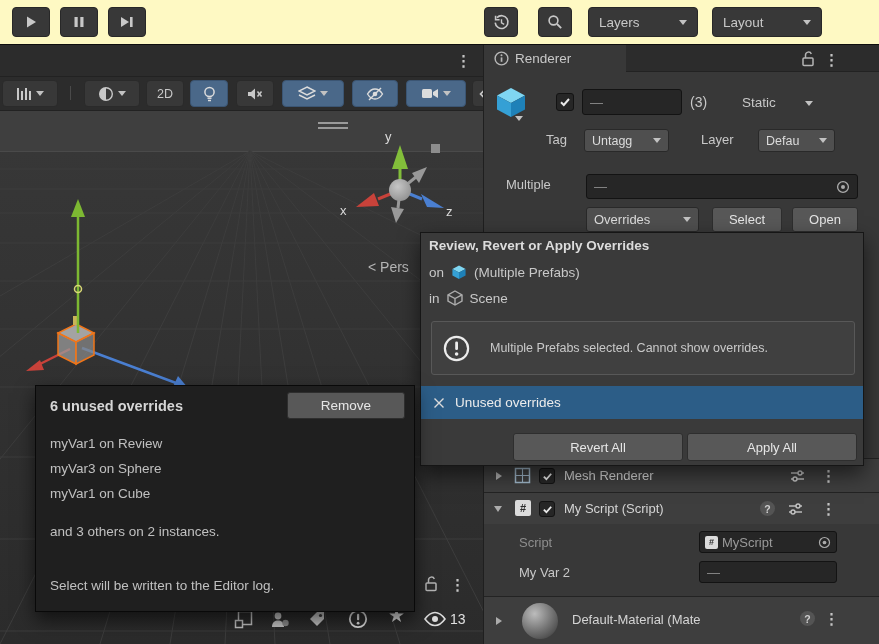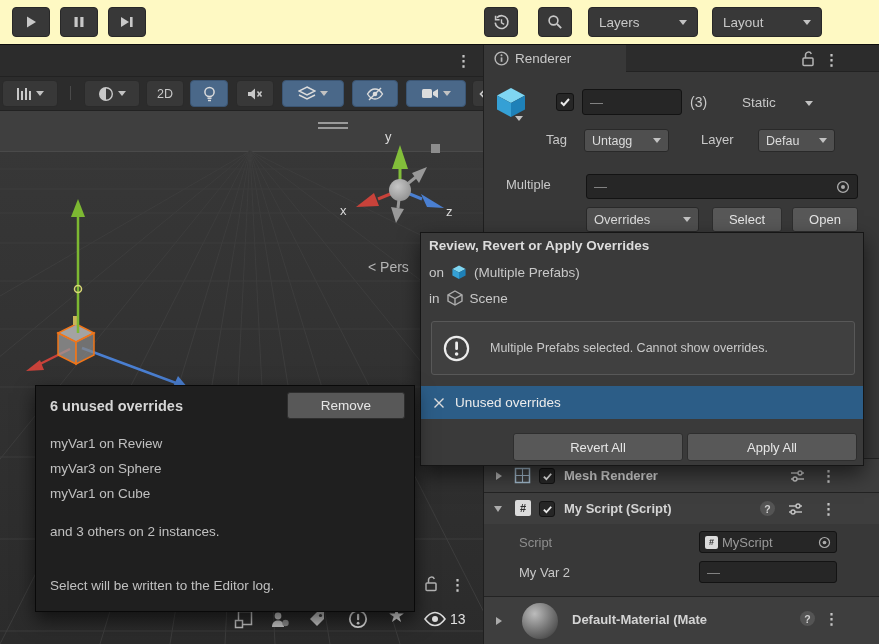--- a/index.html
+++ b/index.html
@@ -19,21 +19,21 @@
 .viewport{position:absolute;left:0;top:66px;width:483px;height:533px}
 .inspector-pane{position:absolute;left:483px;top:45px;width:396px;height:599px;background:#383838;border-left:1px solid #1F1F1F;overflow:hidden}
 .insp-tabbar{position:absolute;left:0;top:0;width:396px;height:27px;background:#2C2C2C;border-bottom:1px solid #222}
 .insp-tab{position:absolute;left:0;top:0;height:27px;width:142px;background:#383838;display:flex;align-items:center;gap:6px;padding:0 10px;color:#C8C8C8;font-size:13.5px}
 .field{position:absolute;background:#262626;border:1px solid #131313;border-radius:3px;color:#8E8E8E;font-size:13px;display:flex;align-items:center;padding:0 7px;gap:5px}
 .dd{position:absolute;background:#4F4F4F;border:1px solid #292929;border-radius:3px;color:#DCDCDC;font-size:12.5px;display:flex;align-items:center;justify-content:space-between;padding:0 7px}
 .btn{background:#585858;border:1px solid #2E2E2E;border-radius:3px;color:#E6E6E6;font-size:13px;display:flex;align-items:center;justify-content:center}
 .cb{position:absolute;background:#262626;border:1px solid #131313;border-radius:3px;display:flex;align-items:center;justify-content:center}
 .lbl{position:absolute;color:#C8C8C8;font-size:13px;white-space:nowrap}
 .comp-header{position:absolute;left:0;width:395px;background:#3E3E3E;border-top:1px solid #232323}
-.comp-title{position:absolute;font-weight:bold;color:#D4D4D4;font-size:13px;white-space:nowrap}
+.comp-title{position:absolute;font-weight:normal;color:#D4D4D4;font-size:13px;white-space:nowrap}
 .fold-open{width:0;height:0;border-left:4px solid transparent;border-right:4px solid transparent;border-top:6px solid #ACACAC}
 .fold-closed{width:0;height:0;border-top:4px solid transparent;border-bottom:4px solid transparent;border-left:6px solid #ACACAC}
 .qhelp{width:15px;height:15px;border-radius:50%;background:#545454;color:#CFCFCF;font-size:10.5px;display:flex;align-items:center;justify-content:center;font-weight:bold}
 .script-ic{background:#DCDCDC;color:#2E2E2E;font-weight:bold;border-radius:2px;display:flex;align-items:center;justify-content:center}
 .ovr-popup{position:absolute;left:420px;top:232px;width:444px;height:234px;background:#3A3A3A;border:1px solid #161616;box-shadow:0 8px 20px rgba(0,0,0,.55);z-index:30}
 .ovr-title{position:absolute;left:8px;top:5px;font-weight:bold;font-size:13.5px;color:#DCDCDC;white-space:nowrap}
 .ovr-line{position:absolute;left:8px;display:flex;align-items:center;gap:7px;color:#C8C8C8;font-size:13.5px}
 .ovr-help{position:absolute;left:10px;top:88px;width:424px;height:54px;background:#404040;border:1px solid #585858;border-radius:3px;display:flex;align-items:center;gap:20px;padding:0 11px;color:#C9C9C9;font-size:12.5px}
 .ovr-selected{position:absolute;left:0;top:153px;width:442px;height:33px;background:#2C5D87;display:flex;align-items:center;gap:10px;padding:0 12px;color:#ECECEC;font-size:13.5px}
 .unused-tip{position:absolute;left:35px;top:385px;width:380px;height:227px;background:#1F1F1F;border:1px solid #090909;box-shadow:0 8px 18px rgba(0,0,0,.6);z-index:40}

